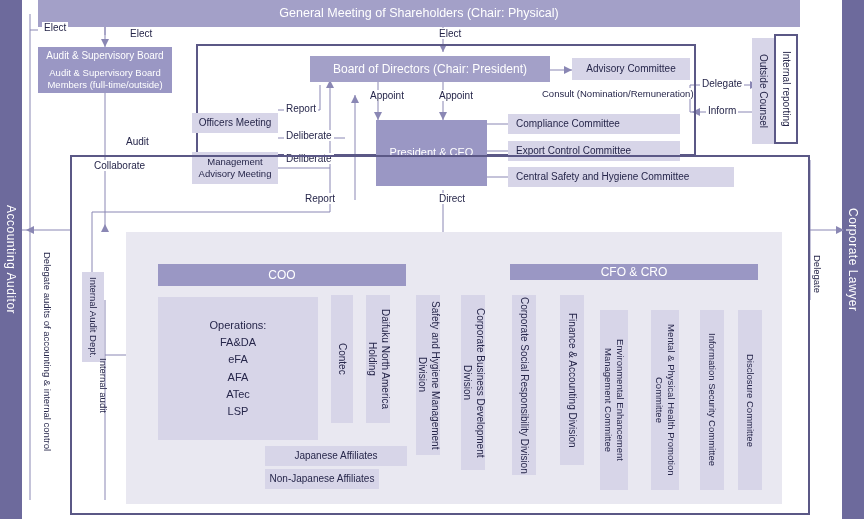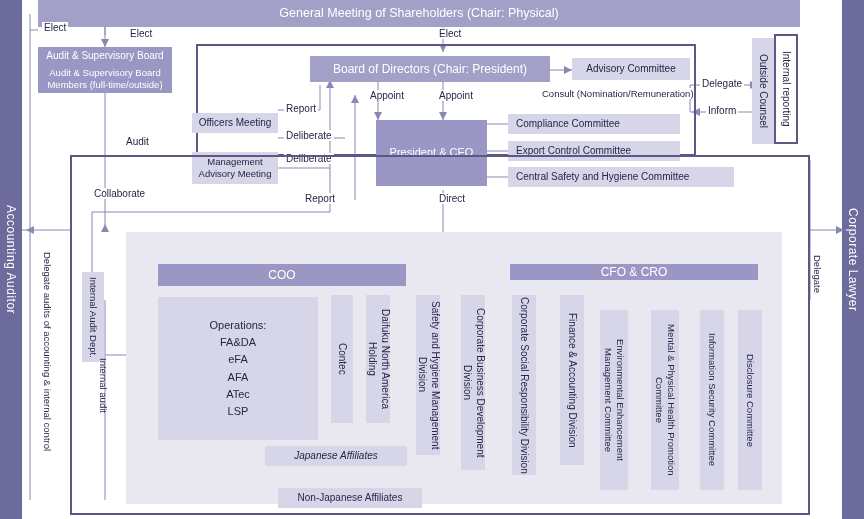--- a/index.html
+++ b/index.html
@@ -122,21 +122,21 @@
   <div class="lbl" style="left:128px;top:28px;background:#fff;padding:0 2px;">Elect</div>
   <div class="lbl" style="left:437px;top:28px;background:#fff;padding:0 2px;">Elect</div>
 
   <div class="box lav-dark" style="left:38px;top:47px;width:134px;height:18px;font-size:10px;">
       <span>Audit &amp; Supervisory Board</span>
     </div>
   <div class="box lav-dark" style="left:38px;top:65px;width:134px;height:28px;font-size:9.5px;flex-direction:column;">
       <span>Audit &amp; Supervisory Board Members (full-time/outside)</span>
     </div>
   <div class="lbl" style="left:124px;top:136px;background:#fff;padding:0 2px;">Audit</div>
-  <div class="lbl" style="left:92px;top:188px;background:#fff;padding:0 2px;">Collaborate</div>
+  <div class="lbl" style="left:92px;top:160px;background:#fff;padding:0 2px;">Collaborate</div>
 
   <div class="box outline" style="left:196px;top:44px;width:500px;height:112px;background:transparent;"></div>
 
   <div class="box lavender" style="left:310px;top:56px;width:240px;height:26px;font-size:12px;">
       <span>Board of Directors (Chair: President)</span>
     </div>
 
   <div class="box pale" style="left:572px;top:58px;width:118px;height:22px;font-size:10px;">
       <span>Advisory Committee</span>
     </div>
@@ -196,24 +196,24 @@
       <span>CFO &amp; CRO</span>
     </div>
 
   <div class="box pale" style="left:158px;top:297px;width:160px;height:143px;font-size:11px;flex-direction:column;white-space:pre-line;line-height:1.55;"><span>Operations:
 FA&amp;DA
 eFA
 AFA
 ATec
 LSP</span></div>
 
-  <div class="box pale" style="left:265px;top:446px;width:142px;height:20px;font-size:10px;font-style:italic;">
+  <div class="box pale" style="left:265px;top:446px;width:142px;height:20px;font-size:10px;">
       <span>Japanese Affiliates</span>
     </div>
-  <div class="box pale" style="left:265px;top:488px;width:144px;height:20px;font-size:10px;margin-left:13px;">
+  <div class="box pale" style="left:265px;top:469px;width:114px;height:20px;font-size:10px;">
       <span>Non-Japanese Affiliates</span>
     </div>
 
   <div class="box pale vert" style="left:331px;top:295px;width:22px;height:128px;font-size:10px;">
       <span>Contec</span>
     </div>
   <div class="box pale vert" style="left:366px;top:295px;width:24px;height:128px;font-size:10px;">
       <span>Daifuku North America Holding</span>
     </div>
   <div class="box pale vert" style="left:416px;top:295px;width:24px;height:160px;font-size:10px;">

